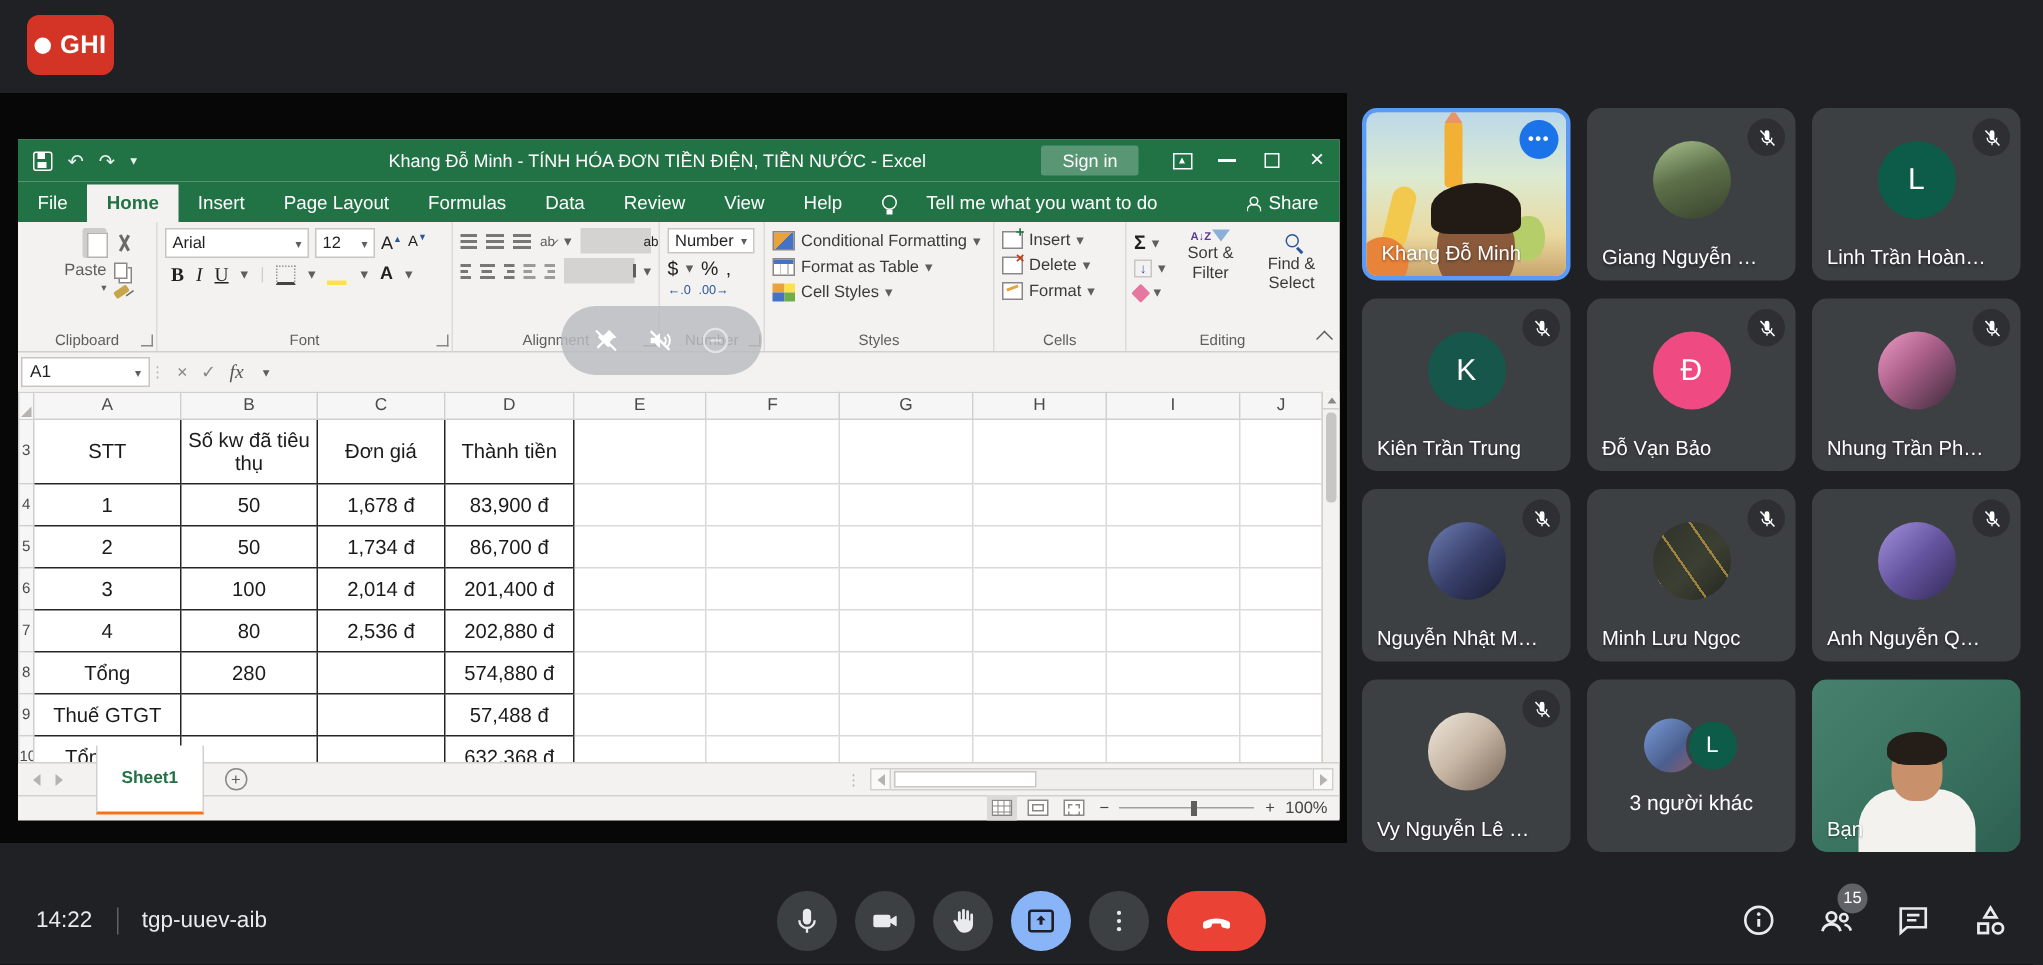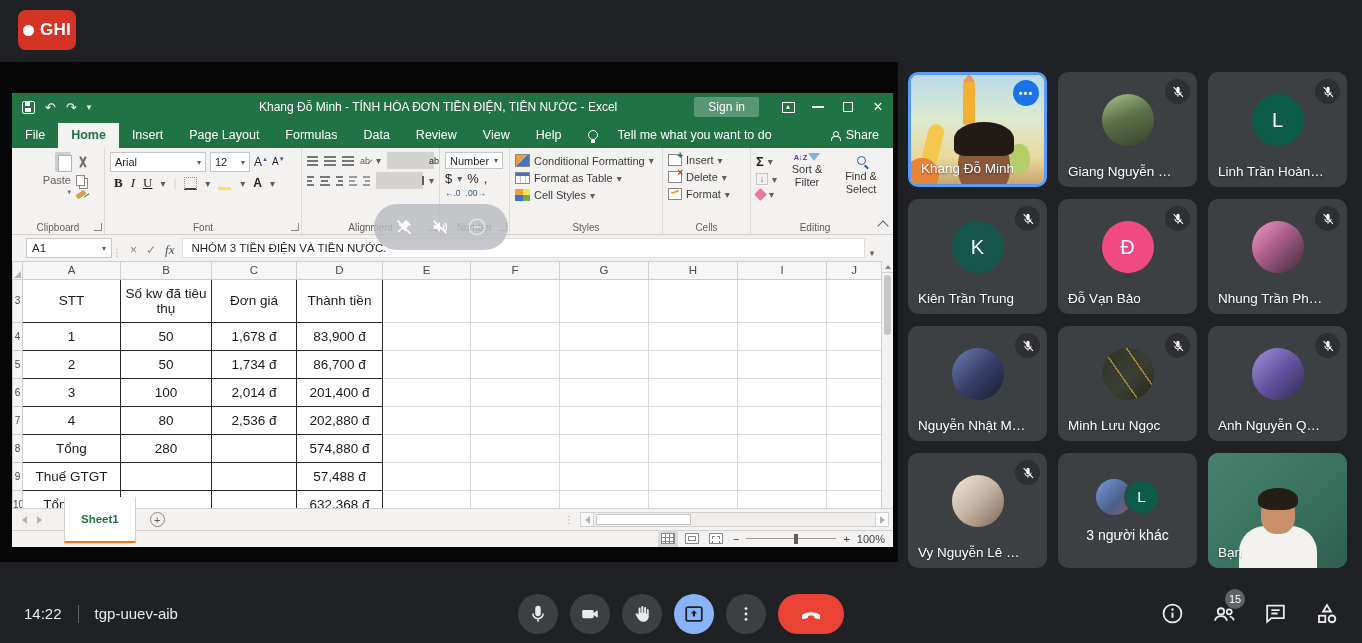--- a/index.html
+++ b/index.html
@@ -96,21 +96,21 @@
   .filldown { width:12px; height:12px; border:1px solid #c8c6c4; color:#2b579a; font-size:9px; display:flex; align-items:center; justify-content:center; }
   .eraser { width:9px; height:9px; background:#e577a0; transform:rotate(45deg); border-radius:1px; }
   .az { font-size:7.5px; font-weight:bold; color:#5b3a94; line-height:7px; text-align:center; }
   .funnel { width:0; height:0; border-left:6px solid transparent; border-right:6px solid transparent; border-top:8px solid #8ab0d8; }
   .mag { width:9px; height:9px; border:1.8px solid #2b579a; border-radius:50%; position:relative; }
   .mag::after { content:""; position:absolute; right:-4px; bottom:-4px; width:5px; height:1.8px; background:#2b579a; transform:rotate(45deg); }
   .bigbtn { display:flex; flex-direction:column; align-items:center; gap:2px; padding:1px 3px; color:#3b3a39; }
   .ribcollapse { position:absolute; right:6px; bottom:4px; width:8px; height:8px; border-left:1.6px solid #605e5c; border-top:1.6px solid #605e5c; transform:rotate(45deg); }
 
   
-  .fbar { height:26px; background:#f3f2f1; display:flex; align-items:flex-end; padding:3px 14px; gap:0; }
+  .fbar { height:26px; background:#f3f2f1; display:flex; align-items:center; padding:3px 2px; gap:0; }
   .namebox { width:86px; height:20px; background:#fff; border:1px solid #c8c6c4; display:flex; align-items:center; padding:0 5px; font-size:11.5px; color:#201f1e; }
   .namebox .car { margin-left:auto; font-size:8px; color:#605e5c; }
   .fsplit { width:10px; text-align:center; color:#b5b3b1; font-size:10px; }
   .fbtns { display:flex; align-items:center; gap:9px; padding:0 8px; color:#8a8886; font-size:12px; }
   .fx { font-style:italic; font-family:"Liberation Serif", serif; color:#555; font-size:13px; }
   .fval { flex:1; height:20px; background:#fff; border:1px solid #e1dfdd; display:flex; align-items:center; padding:0 8px; font-size:11.5px; color:#201f1e; white-space:nowrap; overflow:hidden; }
   .fcar { width:14px; text-align:center; color:#605e5c; font-size:9px; }
 
   
   .sheetwrap { position:relative; height:247px; background:#fff; overflow:hidden; }
@@ -436,21 +436,20 @@
     <span class="namebox">
         <span>A1</span>
         <span class="car">▾</span>
       </span>
     <span class="fsplit">⋮</span>
     <span class="fbtns">
       <span>×</span>
       <span>✓</span>
       <span class="fx">fx</span>
     </span>
-    <span class="fval">NHÓM 3 TIỀN ĐIỆN VÀ TIỀN NƯỚC.</span>
     <span class="fcar">▾</span>
   </div>
 
   <div class="sheetwrap">
     <table class="grid-table">
       <colgroup>
         <col style="width:10px;">
           <col style="width:98px;">
           <col style="width:91px;">
           <col style="width:85px;">

